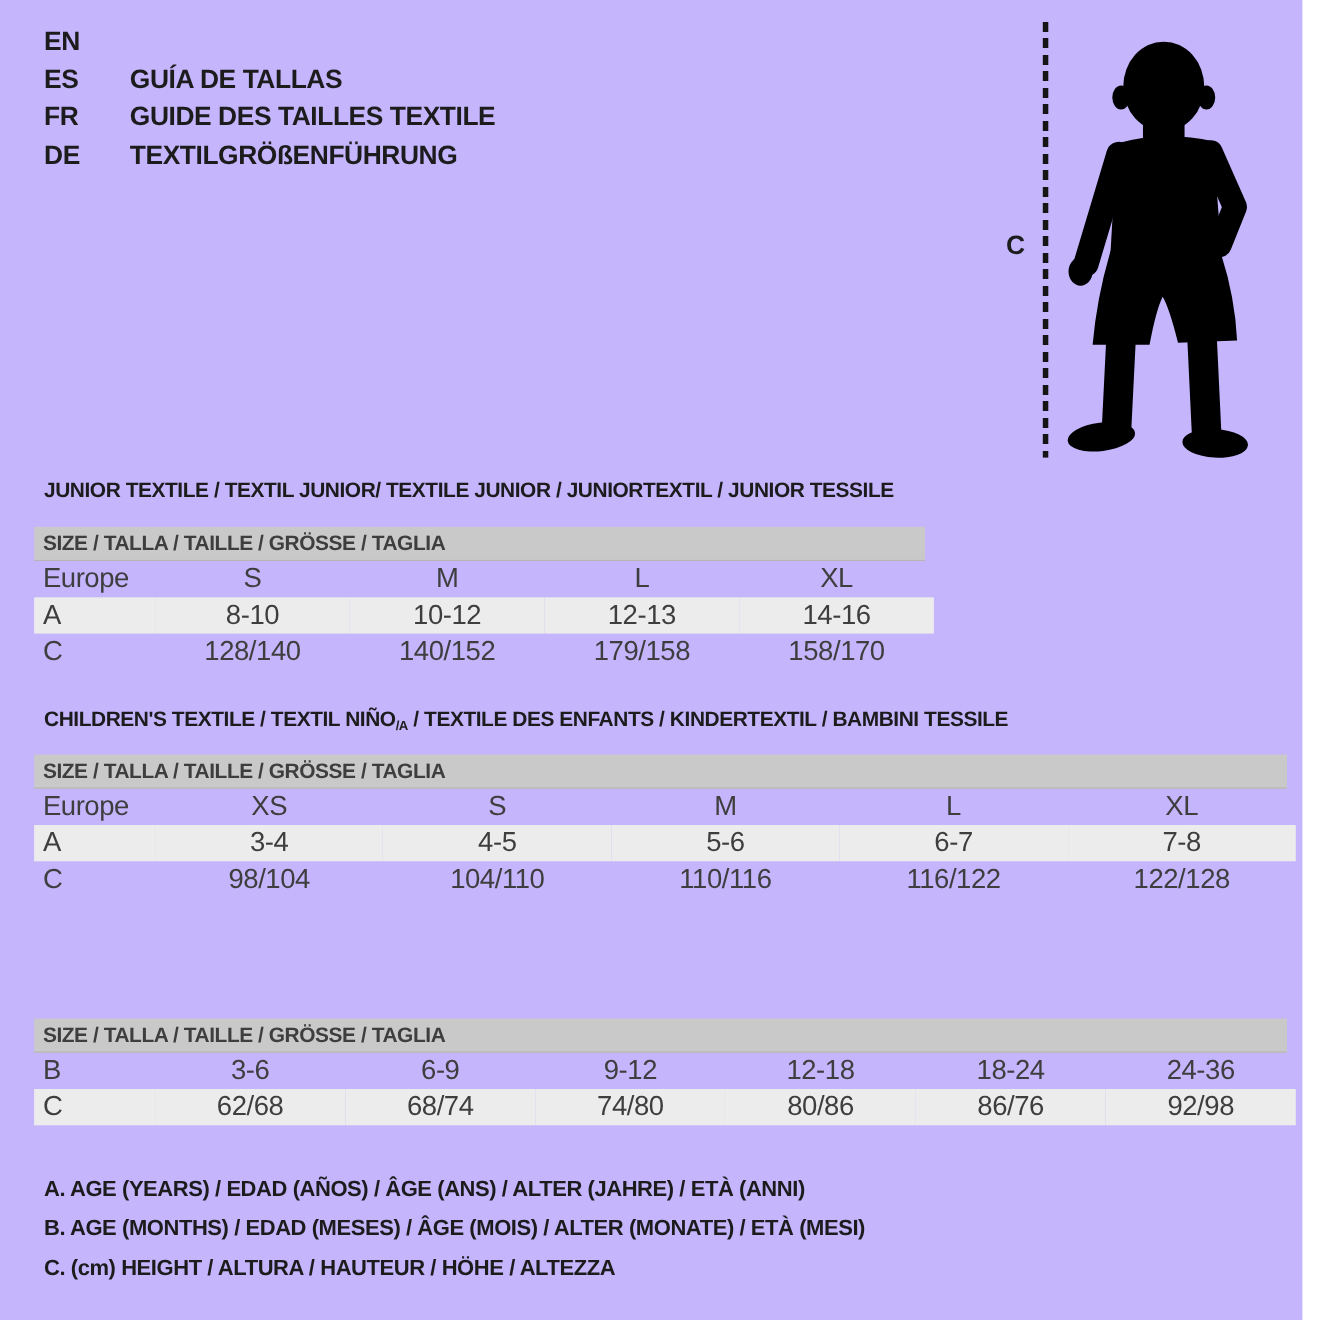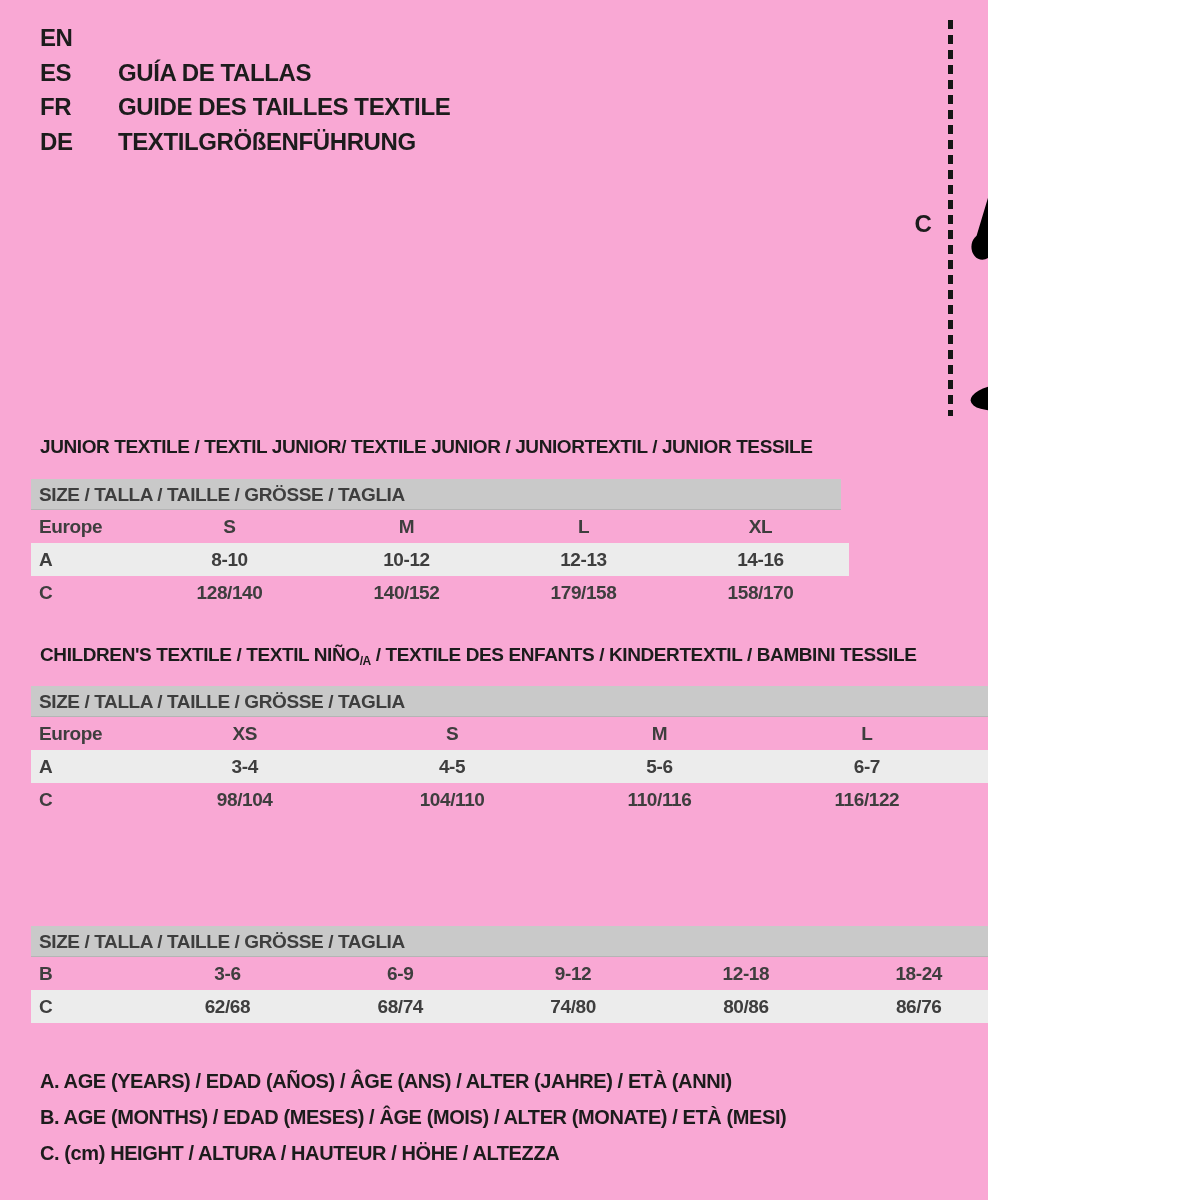--- a/index.html
+++ b/index.html
@@ -1,17 +1,17 @@
 <!DOCTYPE html>
 <html><head>
 <meta charset="utf-8">
 <style>
   html,body{margin:0;padding:0;background:#fff;}
   .page{
-    position:relative;width:988px;height:1200px;background:#f9a8d4;
+    position:relative;width:1184px;height:1200px;background:#c4b5fd;
     font-family:"Liberation Sans","DejaVu Sans",sans-serif;
     color:#1c1c1c;overflow:hidden;letter-spacing:-0.4px;
   }
   
   .langs{position:absolute;left:40px;top:21px;}
   .lang-row{display:flex;line-height:34.5px;font-weight:700;font-size:24px;color:#1c1c1c;}
   .lang-code{width:78px;flex:0 0 78px;}
   
   .dashed-line{position:absolute;left:948px;top:20px;width:5px;height:396px;
     background:repeating-linear-gradient(to bottom,#151515 0 9px,transparent 9px 15px);}
@@ -20,21 +20,21 @@
   .silhouette{position:absolute;left:965px;top:19px;}
   
   .sec-title{position:absolute;left:40px;font-weight:700;font-size:19px;color:#1c1c1c;white-space:nowrap;}
   .sec-title .subscript{font-size:12px;vertical-align:-4px;}
   .two-line{line-height:35px;}
   .size-bar{position:absolute;height:31px;line-height:31px;background:#c9c9c9;
     border-bottom:1px solid #b5b5b5;box-sizing:border-box;
     font-weight:700;font-size:19px;color:#3e3e3e;padding-left:8px;}
   table.size-table{position:absolute;border-collapse:collapse;table-layout:fixed;}
   table.size-table td{height:33px;text-align:center;vertical-align:middle;
-    font-size:19px;color:#3e3e3e;font-weight:700;padding:0;}
+    font-size:25px;color:#3e3e3e;font-weight:400;padding:0;}
   table.size-table td.label-cell{text-align:left;padding-left:8px;}
   tr.row-shaded td{background:#ececec;}
   col.label-col{width:110px;}
   
   .legend{position:absolute;left:40px;top:1063px;line-height:36px;
     font-weight:700;font-size:20px;color:#1c1c1c;}
 </style>
 </head>
 <body>
 

